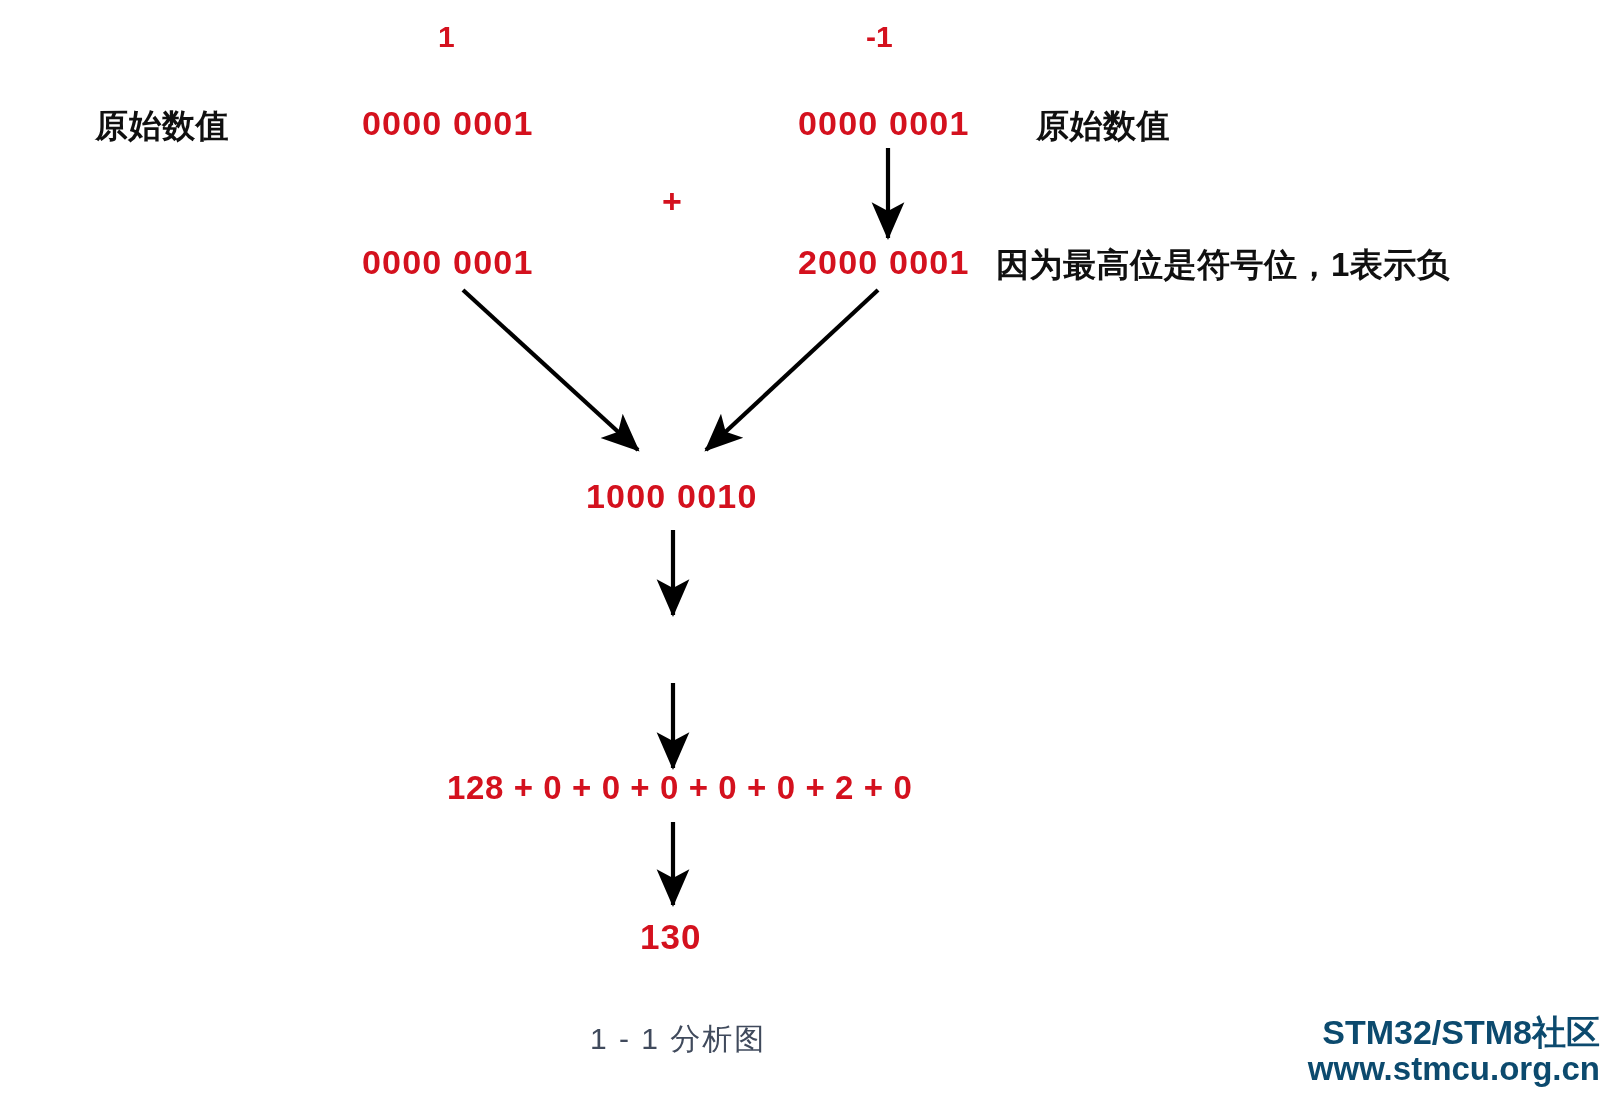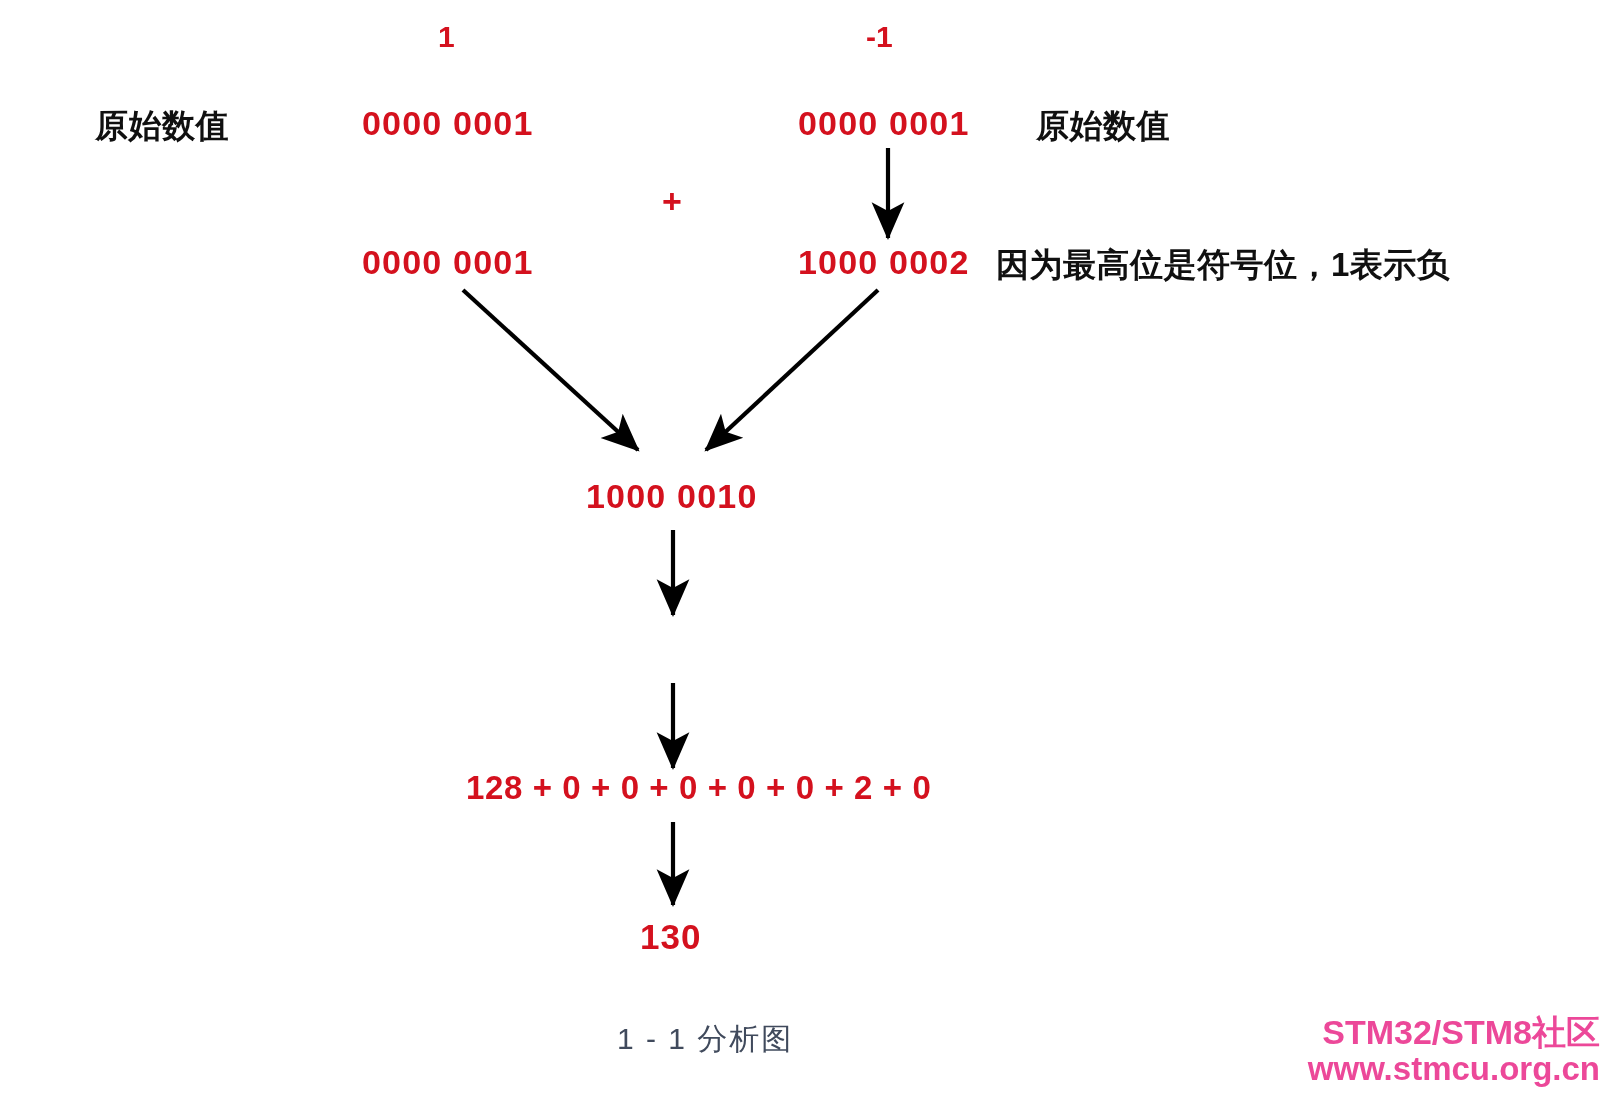--- a/index.html
+++ b/index.html
@@ -41,21 +41,21 @@
   .sum-line { font-size: 33px; letter-spacing: 0.6px; }
   .final-num { font-size: 35px; letter-spacing: 1px; margin-top: 6px; }
 
   .caption {
     color: #404a5c;
     font-size: 30px;
     letter-spacing: 2px;
     font-weight: normal;
   }
   .watermark {
-    color: #ec4899;
+    color: #0c4a6e;
     font-weight: bold;
     font-size: 34px;
     line-height: 1.12;
     text-align: right;
   }
   .watermark .wline2 { font-size: 33px; }
 
   svg.arrows {
     position: absolute;
     left: 0; top: 0;
@@ -93,30 +93,30 @@
   <div class="abs red small-num" style="left:866px; top:20px;">-1</div>
 
   <div class="abs black lbl-cn" style="left:95px; top:104px;">原始数值</div>
   <div class="abs red bin" style="left:362px; top:104px;">0000 0001</div>
   <div class="abs red bin" style="left:798px; top:104px;">0000 0001</div>
   <div class="abs black lbl-cn" style="left:1036px; top:104px;">原始数值</div>
 
   <div class="abs plus-sign" style="left:662px; top:182px;">+</div>
 
   <div class="abs red bin" style="left:362px; top:243px;">0000 0001</div>
-  <div class="abs red bin" style="left:798px; top:243px;">1000 0002</div>
+  <div class="abs red bin" style="left:798px; top:243px;">2000 0001</div>
   <div class="abs black lbl-cn" style="left:996px; top:243px;">因为最高位是符号位，1表示负</div>
 
   <div class="abs red bin" style="left:586px; top:477px;">1000 0010</div>
 
 
-  <div class="abs red sum-line" style="left:466px; top:769px;">128 + 0 + 0 + 0 + 0 + 0 + 2 + 0</div>
+  <div class="abs red sum-line" style="left:447px; top:769px;">128 + 0 + 0 + 0 + 0 + 0 + 2 + 0</div>
 
   <div class="abs red final-num" style="left:640px; top:911px;">130</div>
 
-  <div class="abs caption" style="left:617px; top:1019px;">1 - 1 分析图</div>
+  <div class="abs caption" style="left:590px; top:1019px;">1 - 1 分析图</div>
 
   <div class="abs watermark" style="right:14px; top:1013px;">
     <div class="wline1">STM32/STM8社区</div>
     <div class="wline2">www.stmcu.org.cn</div>
   </div>
 
 </div>
 
 </body></html>

